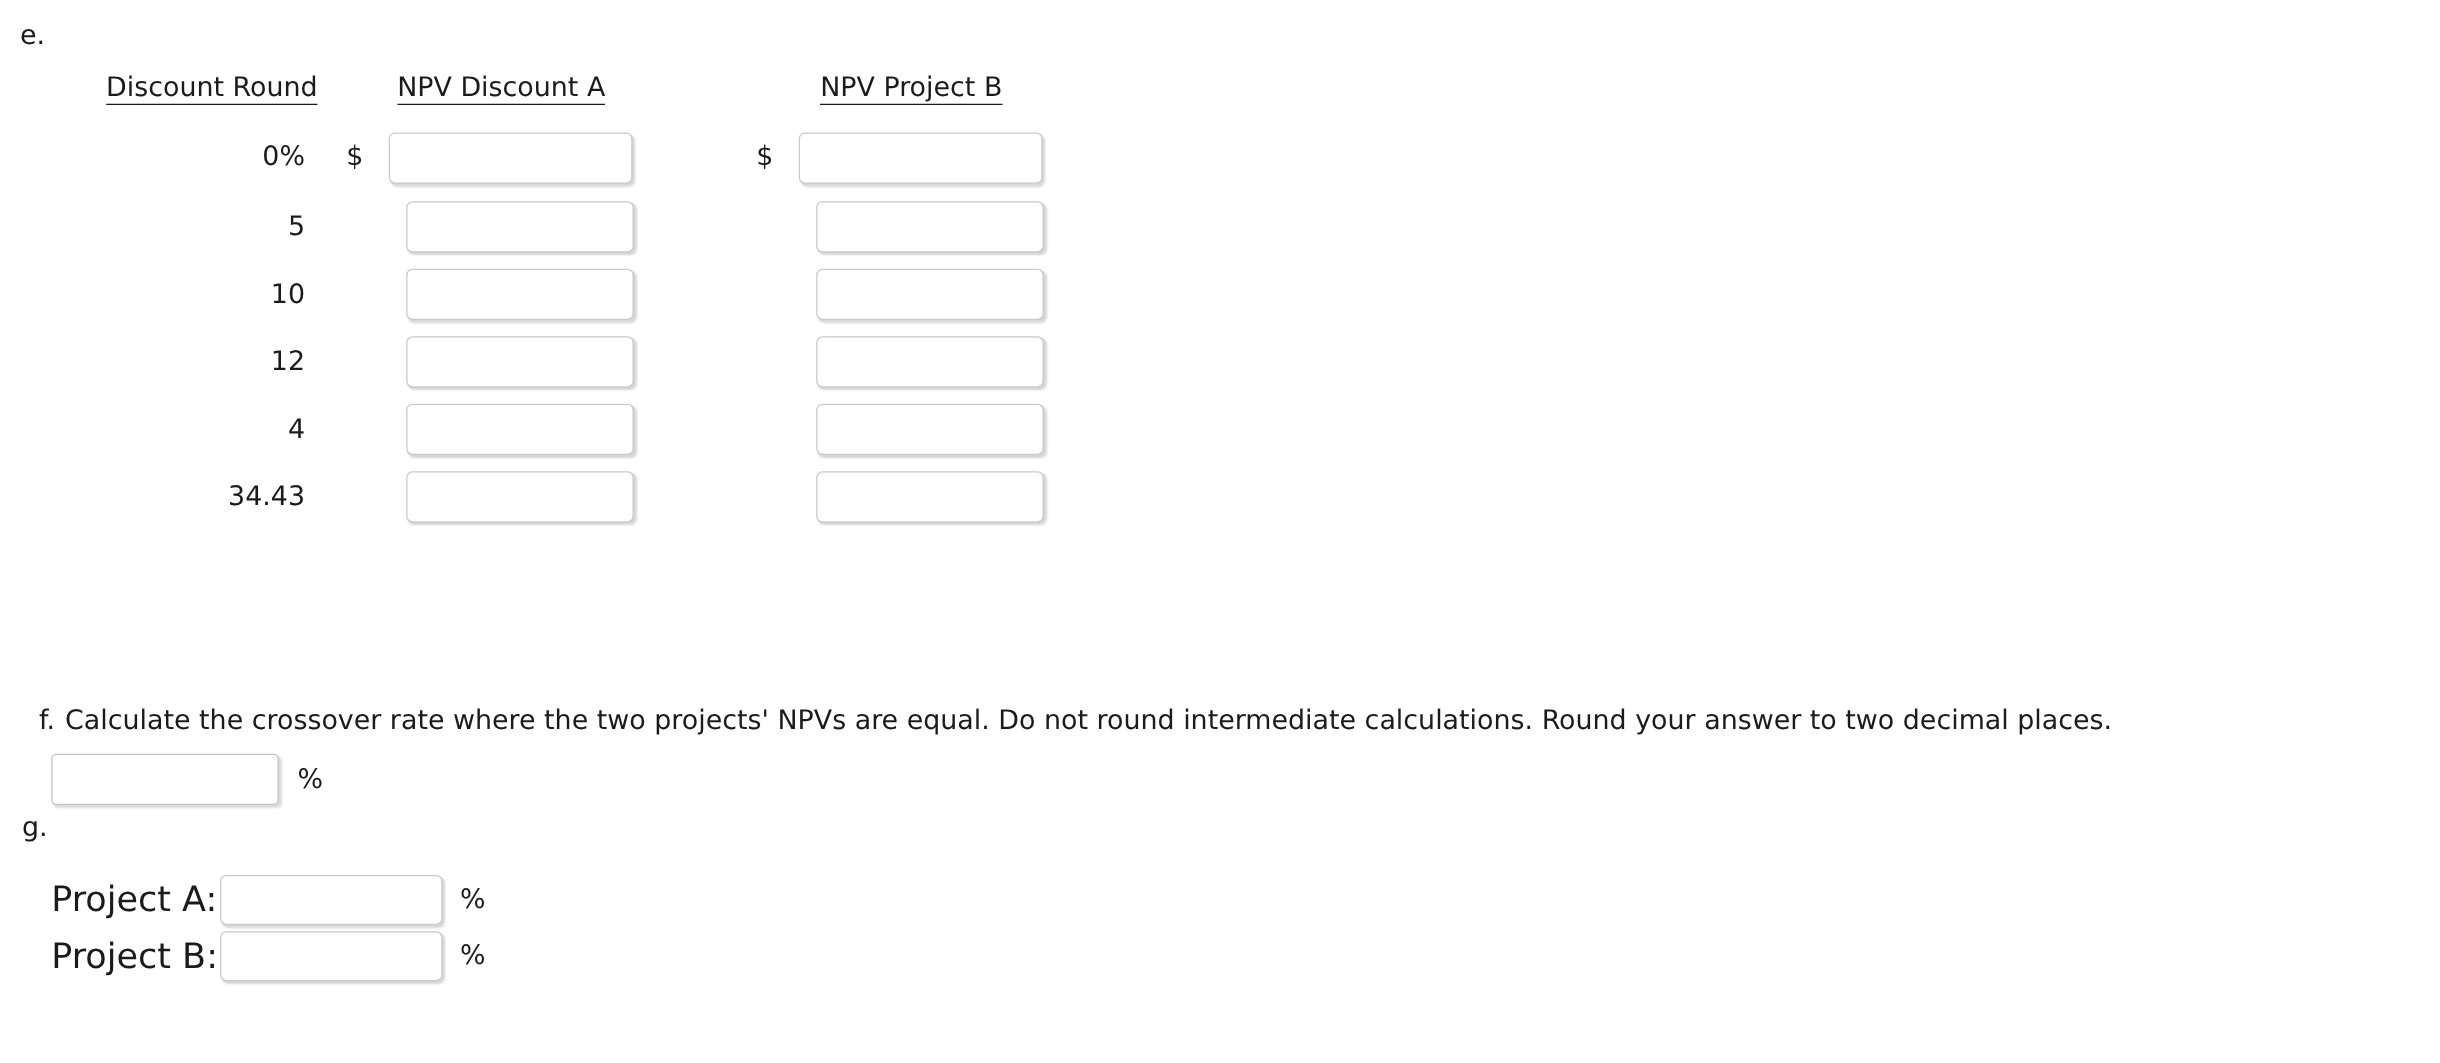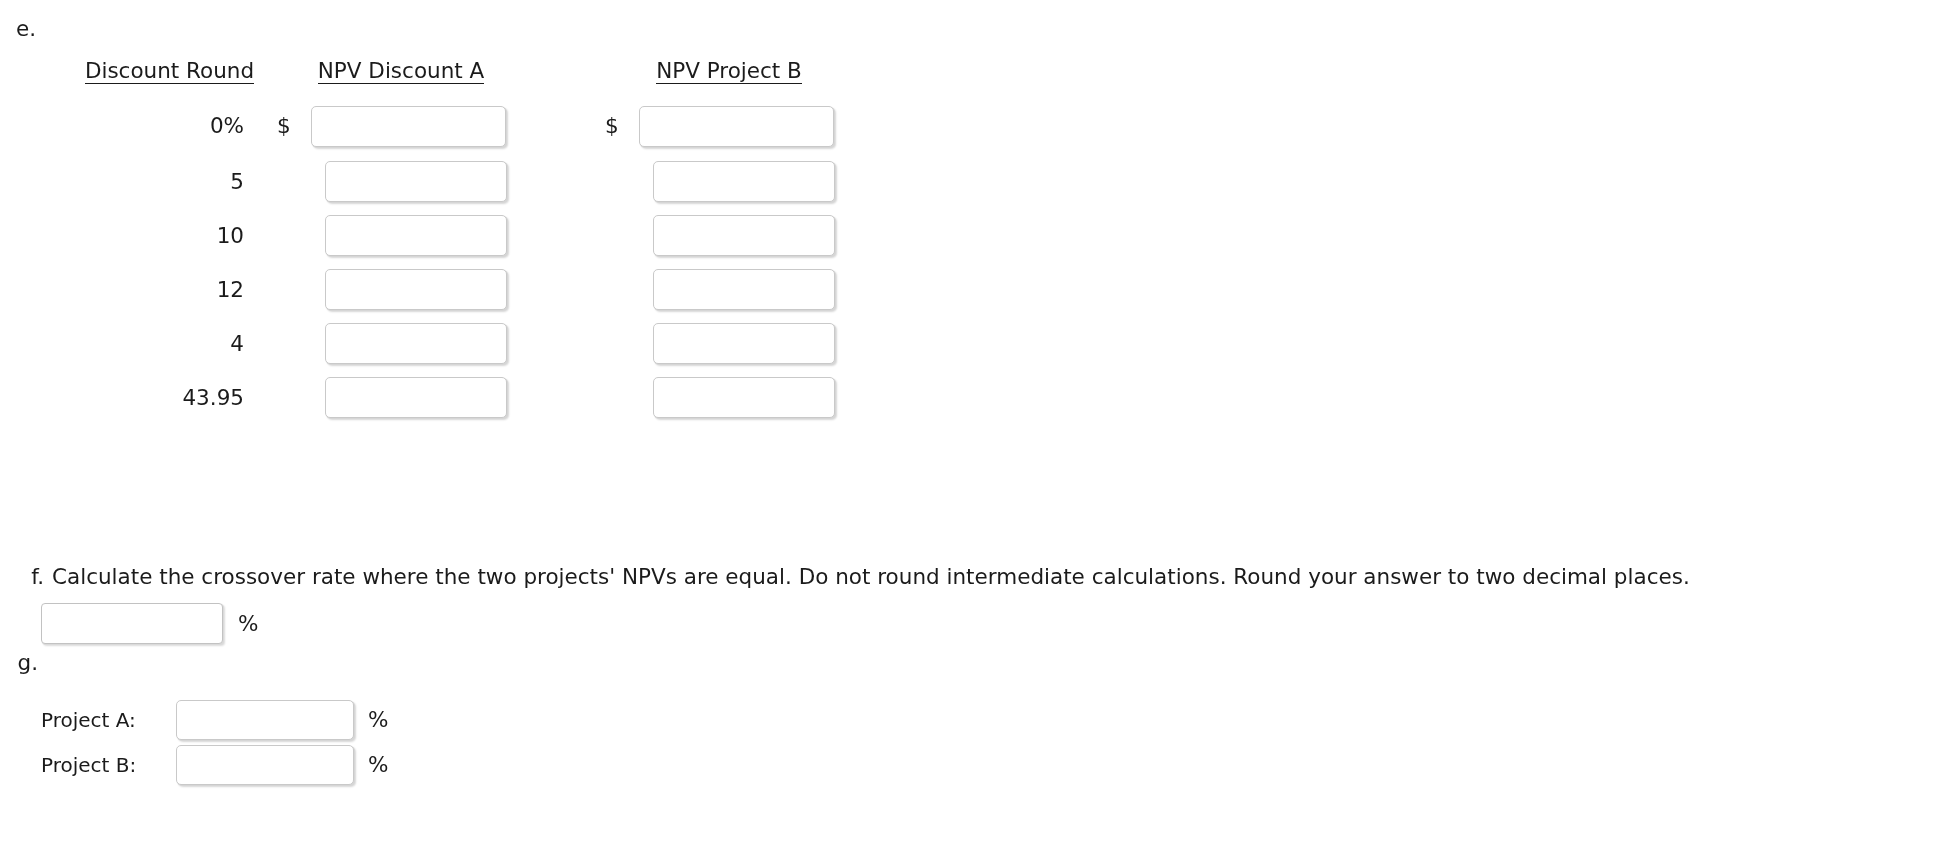--- a/index.html
+++ b/index.html
@@ -145,21 +145,21 @@
   .g-prompt { padding-left: 10px; }
 
   .g-row {
     display: flex;
     align-items: center;
     margin-left: 41px;
   }
   .g-row.first { margin-top: 22px; }
   .g-row.second { margin-top: 5px; }
   .g-label {
-    font-size: 20px;
+    font-size: 28px;
     width: 135px;
     min-width: 135px;
   }
   input.mirr-field { width: 178px; height: 40px; }
   .g-row .pct { margin-left: 14px; }
 </style>
 </head>
 <body>
 
 <section class="part-e">
@@ -270,21 +270,21 @@
           </td>
           <td></td>
           <td class="field-cell">
             <div class="field-wrap">
               <span class="dollar spacer">$</span>
               <input class="box tbl-field" type="text" value="" style="">
             </div>
           </td>
         </tr>
         <tr class="body-row">
-          <td class="rate-cell">43.95</td>
+          <td class="rate-cell">34.43</td>
           <td class="field-cell">
             <div class="field-wrap">
               <span class="dollar spacer">$</span>
               <input class="box tbl-field" type="text" value="" style="">
             </div>
           </td>
           <td></td>
           <td class="field-cell">
             <div class="field-wrap">
               <span class="dollar spacer">$</span>

